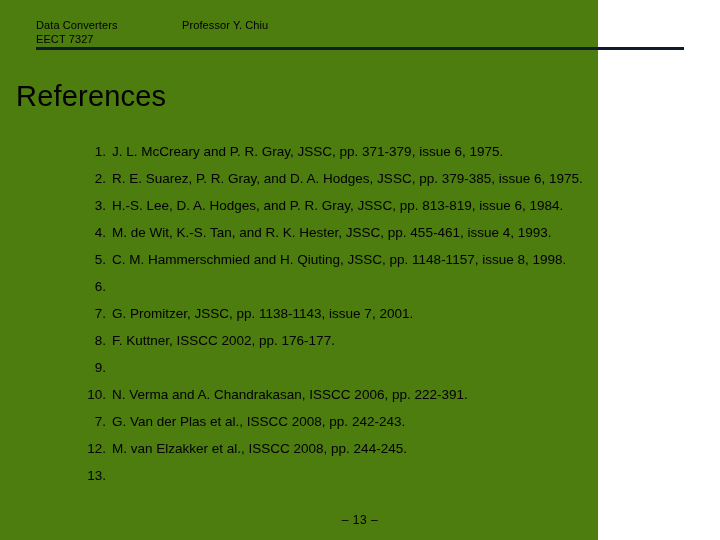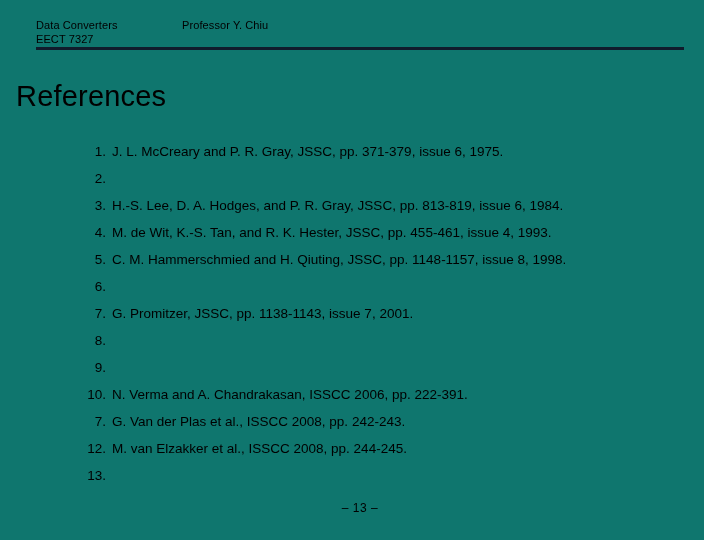--- a/index.html
+++ b/index.html
@@ -10,23 +10,23 @@
   body {
     width: 720px;
     height: 540px;
     background: #ffffff;
     font-family: "Liberation Sans", sans-serif;
     color: #000000;
     overflow: hidden;
   }
   .slide {
     position: relative;
-    width: 704px;
+    width: 598px;
     height: 540px;
-    background: #0f766e;
+    background: #4d7c0f;
   }
 
   
   .slide-header {
     position: absolute;
     left: 36px;
     top: 18px;
     width: 648px;
     height: 30px;
     display: flex;
@@ -89,21 +89,21 @@
     flex: 0 0 30px;
   }
   .ref-text {
     padding-left: 6px;
   }
 
   
   .slide-footer {
     position: absolute;
     left: 0;
-    top: 500px;
+    top: 512px;
     width: 720px;
     text-align: center;
     font-size: 12px;
     line-height: 16px;
     letter-spacing: 0.5px;
   }
 </style>
 </head>
 <body>
 
@@ -123,20 +123,21 @@
 
   <h1 class="slide-title">References</h1>
 
   <ol class="ref-list">
     <li class="ref-item">
       <span class="ref-num">1.</span>
       <span class="ref-text">J. L. McCreary and P. R. Gray, JSSC, pp. 371-379, issue 6, 1975.</span>
     </li>
     <li class="ref-item">
       <span class="ref-num">2.</span>
+      <span class="ref-text">R. E. Suarez, P. R. Gray, and D. A. Hodges, JSSC, pp. 379-385, issue 6, 1975.</span>
     </li>
     <li class="ref-item">
       <span class="ref-num">3.</span>
       <span class="ref-text">H.-S. Lee, D. A. Hodges, and P. R. Gray, JSSC, pp. 813-819, issue 6, 1984.</span>
     </li>
     <li class="ref-item">
       <span class="ref-num">4.</span>
       <span class="ref-text">M. de Wit, K.-S. Tan, and R. K. Hester, JSSC, pp. 455-461, issue 4, 1993.</span>
     </li>
     <li class="ref-item">
@@ -145,20 +146,21 @@
     </li>
     <li class="ref-item">
       <span class="ref-num">6.</span>
     </li>
     <li class="ref-item">
       <span class="ref-num">7.</span>
       <span class="ref-text">G. Promitzer, JSSC, pp. 1138-1143, issue 7, 2001.</span>
     </li>
     <li class="ref-item">
       <span class="ref-num">8.</span>
+      <span class="ref-text">F. Kuttner, ISSCC 2002, pp. 176-177.</span>
     </li>
     <li class="ref-item">
       <span class="ref-num">9.</span>
     </li>
     <li class="ref-item">
       <span class="ref-num">10.</span>
       <span class="ref-text">N. Verma and A. Chandrakasan, ISSCC 2006, pp. 222-391.</span>
     </li>
     <li class="ref-item">
       <span class="ref-num">7.</span>

